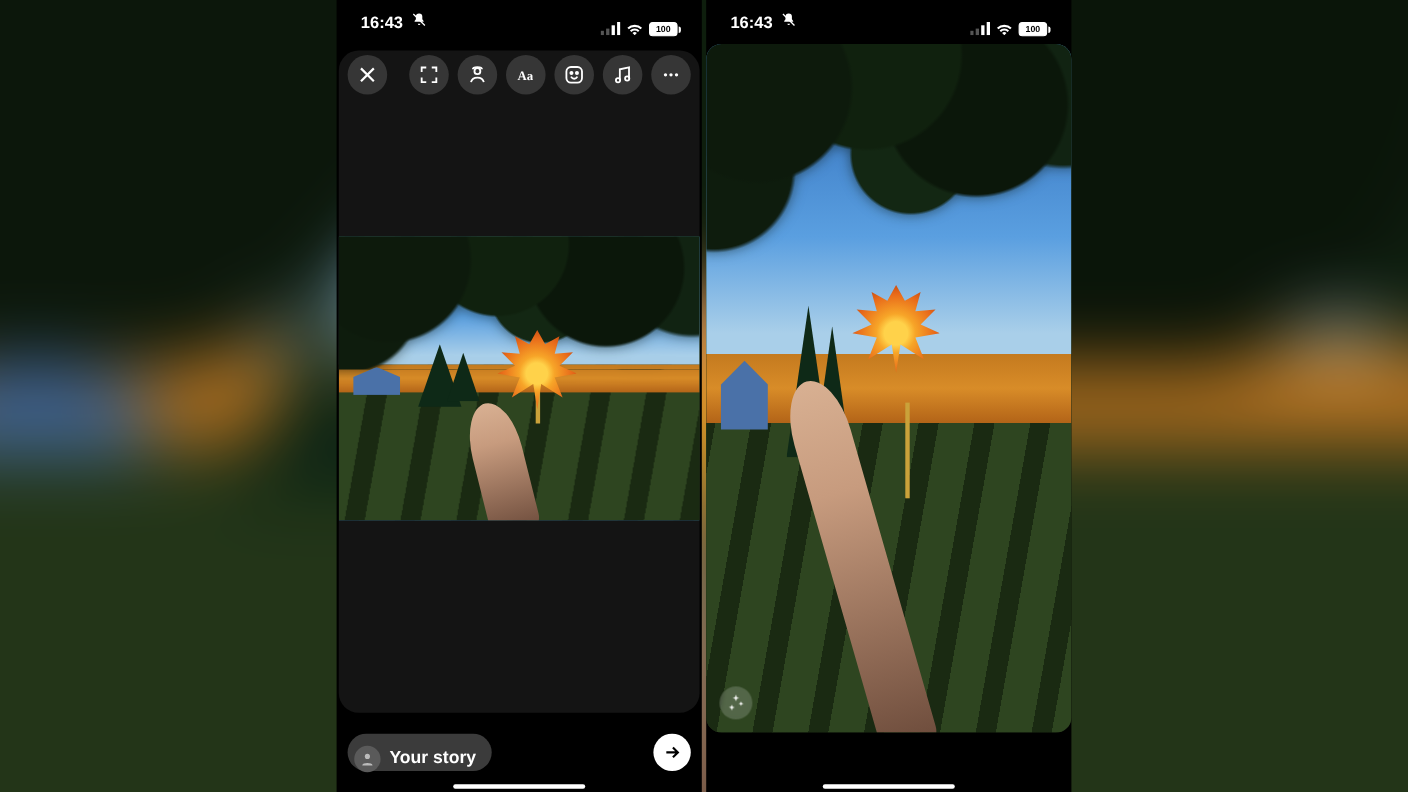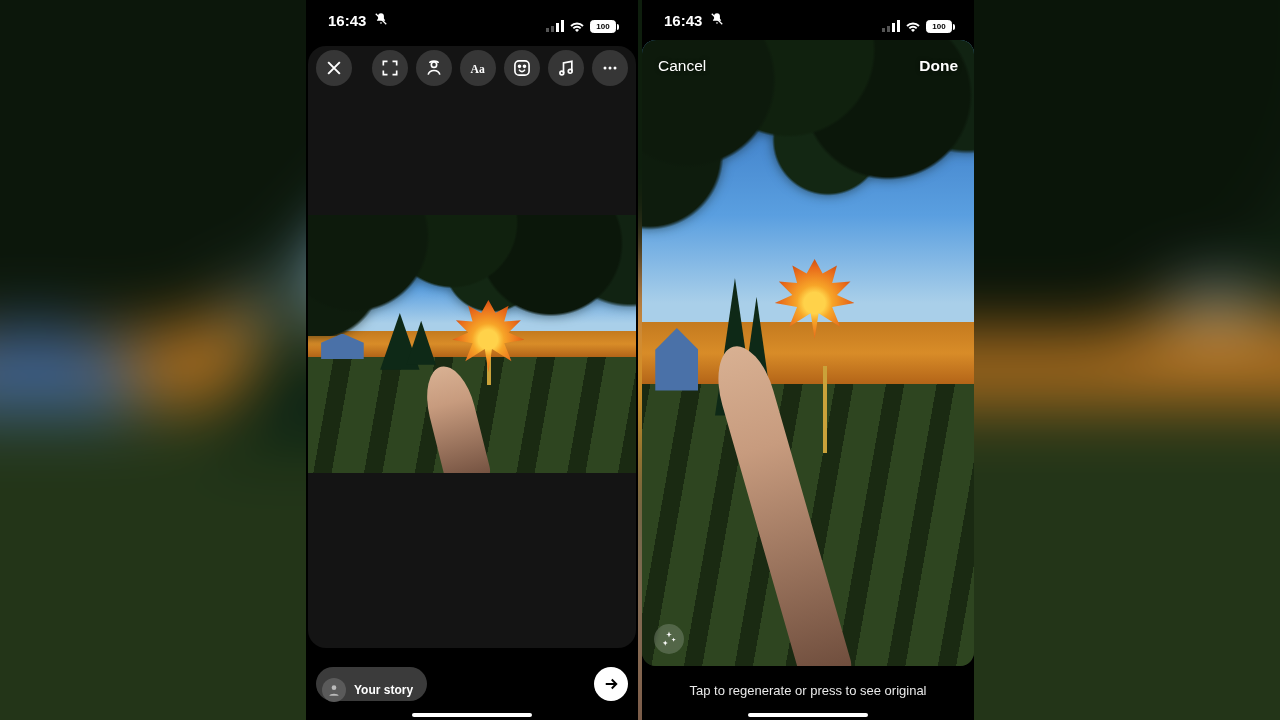--- a/index.html
+++ b/index.html
@@ -123,21 +123,21 @@
   }
   .canvas1 .photo .scene { position:absolute; inset:0; }
 
   .bottom-bar {
     position:absolute; left:0; right:0; bottom:10px; height:52px;
     display:flex; align-items:center; gap:8px; padding:0 10px; z-index:40;
   }
   .pill {
     height:34px; border-radius:17px; background:#3b3b3b;
     display:flex; align-items:center; gap:8px; padding:12px 14px 0 6px;
-    color:#fff; font-size:12px; font-weight:600;
+    color:#fff; font-size:16px; font-weight:600;
   }
   .pill .dot {
     width:24px;height:24px;border-radius:50%;
     background:#5a5a5a; display:flex;align-items:center;justify-content:center;
   }
   .pill.green .dot { background:#28c840; }
   .send {
     width:34px;height:34px;border-radius:50%;background:#fff;
     display:flex;align-items:center;justify-content:center;color:#000;
     margin-left:auto;
@@ -333,29 +333,24 @@
       <div class="scene">
         <div class="house"></div>
         <div class="pine"></div>
         <div class="pine pine2"></div>
         <div class="stem"></div>
         <div class="leaf"></div>
         <div class="arm"></div>
       </div>
     </div>
 
-    <div class="topbar2">
-      <span>Cancel</span>
-      <span class="done">Done</span>
-    </div>
 
     <div class="ai-badge">
       <svg width="18" height="18" viewBox="0 0 24 24" fill="#fff">
           <path d="M12 2l1.2 3.2L16 6l-2.8.8L12 10l-1.2-3.2L8 6l2.8-.8L12 2zm6 8l.8 2 .2.1 2 .8-2 .8-.8 2-.8-2-2-.8 2-.8.8-2zM7 14l1 2.4 2.4 1L8 18.4 7 21l-1-2.6L3.6 17l2.4-.6L7 14z"></path>
         </svg>
     </div>
 
-    <div class="hint">Tap to regenerate or press to see original</div>
 
     <div class="home-ind"></div>
   </div>
 
 </div>
 
 </body></html>

